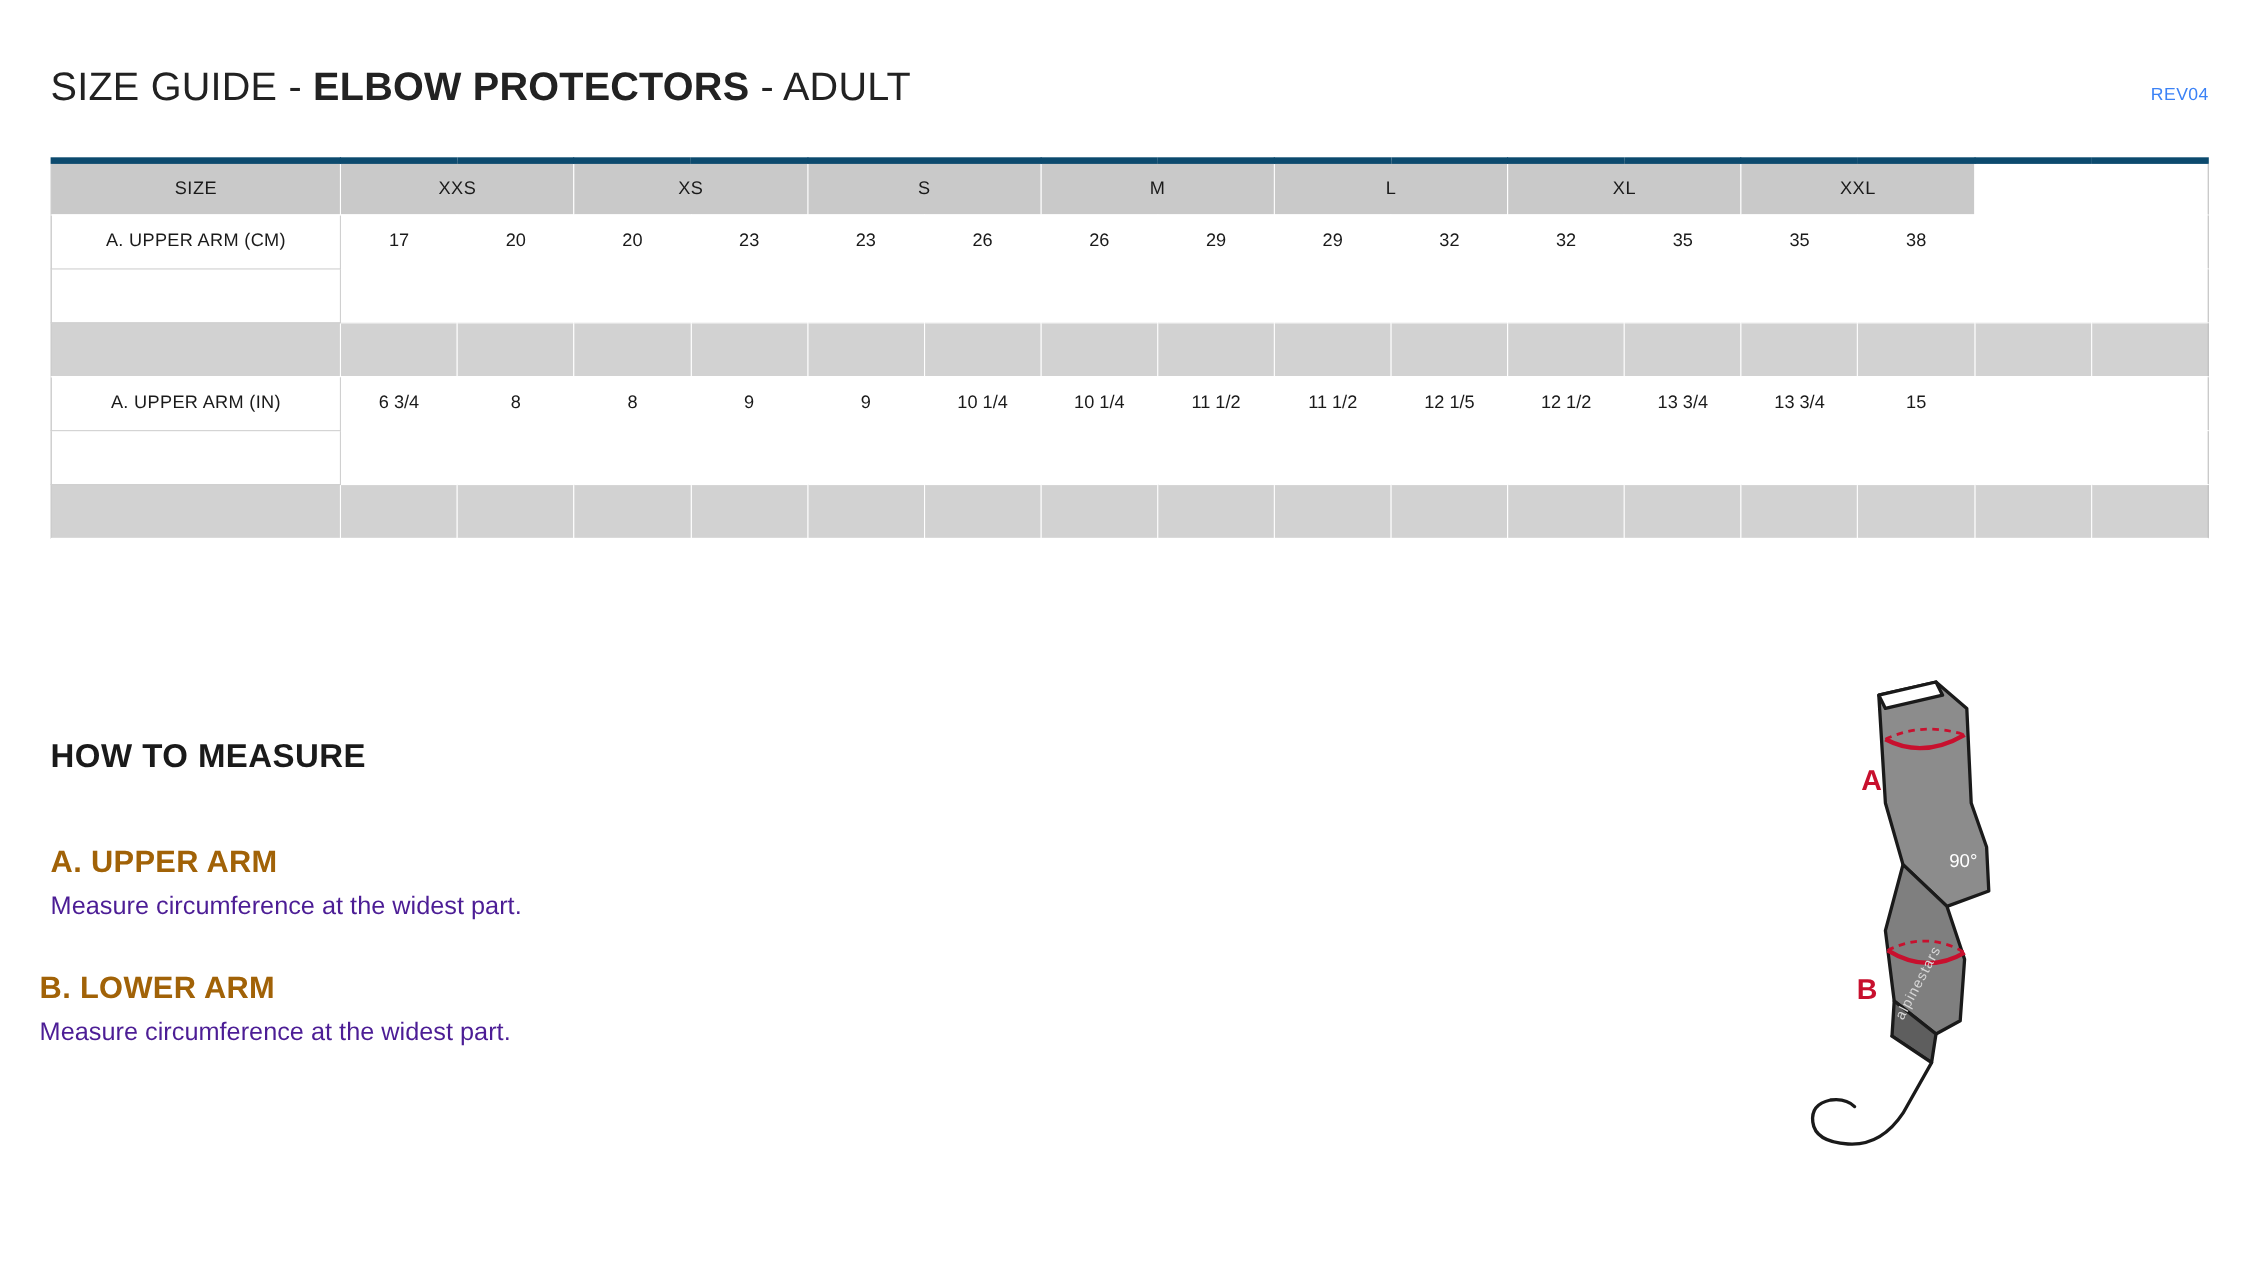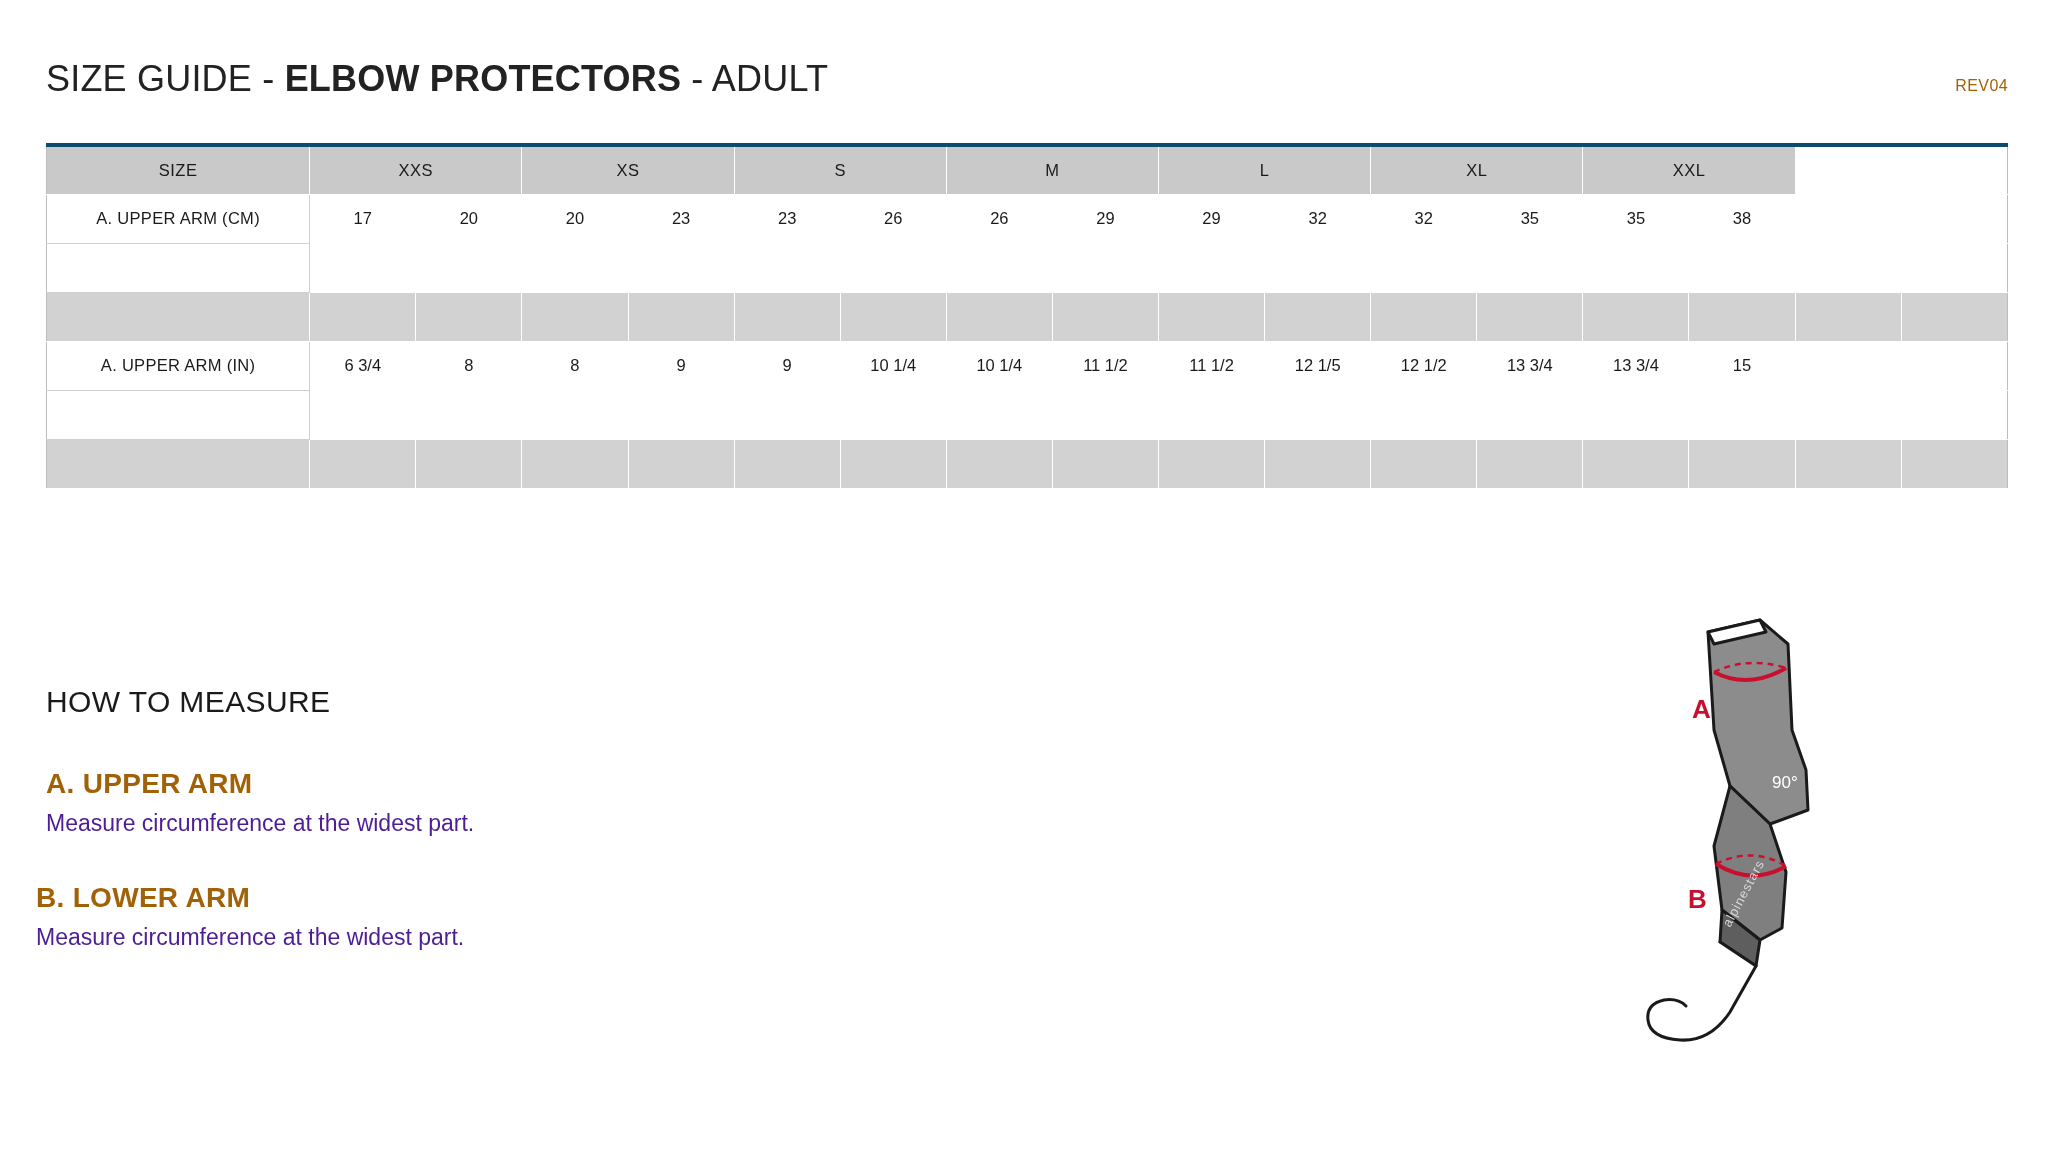--- a/index.html
+++ b/index.html
@@ -28,21 +28,21 @@
   .title {
     font-size: 36px;
     letter-spacing: 0.2px;
     white-space: nowrap;
     color: #222;
     font-weight: 400;
   }
   .title .bold { font-weight: bold; }
   .rev {
     font-size: 16px;
-    color: #a16207;
+    color: #3b82f6;
     font-weight: 400;
     letter-spacing: 0.4px;
   }
 
   
   .table-wrap {
     position: absolute;
     left: 46px; top: 143px;
     width: 1962px;
   }
@@ -80,34 +80,34 @@
   }
   .row-grey .row-label { background: #d2d2d2; }
   .row-white td { background: #ffffff; }
   .row-grey td { background: #d2d2d2; }
   .row-white td.cellv { background: #ffffff; }
   .row-grey td.cellv { background: #d2d2d2; }
   .spacer-white td { background: #ffffff; height: 49px; }
   .spacer-grey td { background: #d2d2d2; height: 49px; }
 
   
-  table.size-table { border-top: 4px solid #0c4a6e; border-bottom: 1px solid #bdbdbd; }
+  table.size-table { border-top: 6px solid #0c4a6e; border-bottom: 1px solid #bdbdbd; }
   table.size-table tr td:first-child,
   table.size-table tr th:first-child { border-left: 1px solid #bdbdbd; }
   table.size-table tr td:last-child,
   table.size-table tr th:last-child { border-right: 1px solid #bdbdbd; }
   .row-white td, .spacer-white td { border-color: #d0d0d0; }
   .row-white td.row-label, .spacer-white td.row-label { border-color:#d0d0d0; }
 
   
   .how-title {
     position: absolute;
-    left: 46px; top: 685px;
+    left: 46px; top: 671px;
     font-size: 30px;
-    font-weight: normal;
+    font-weight: bold;
     letter-spacing: 0.4px;
     color: #1a1a1a;
   }
   .block-a { position: absolute; left: 46px; top: 768px; }
   .block-b { position: absolute; left: 36px; top: 882px; }
   .sub-red {
     font-size: 28px;
     font-weight: bold;
     color: #a16207;
     letter-spacing: 0.3px;

